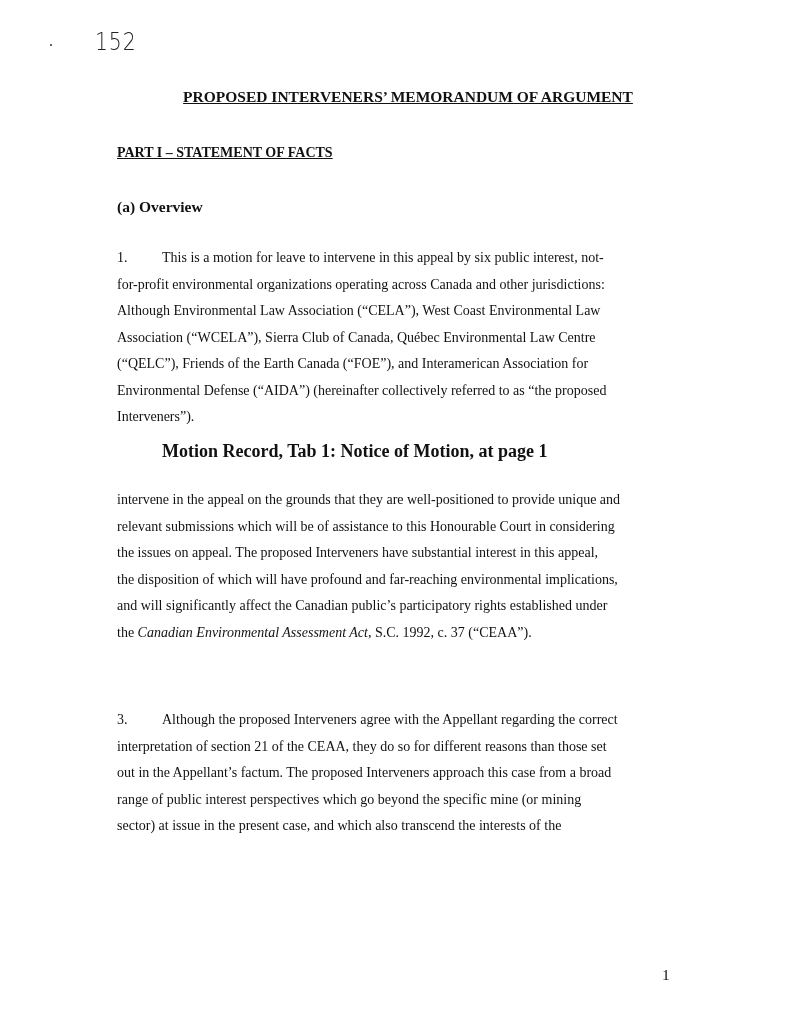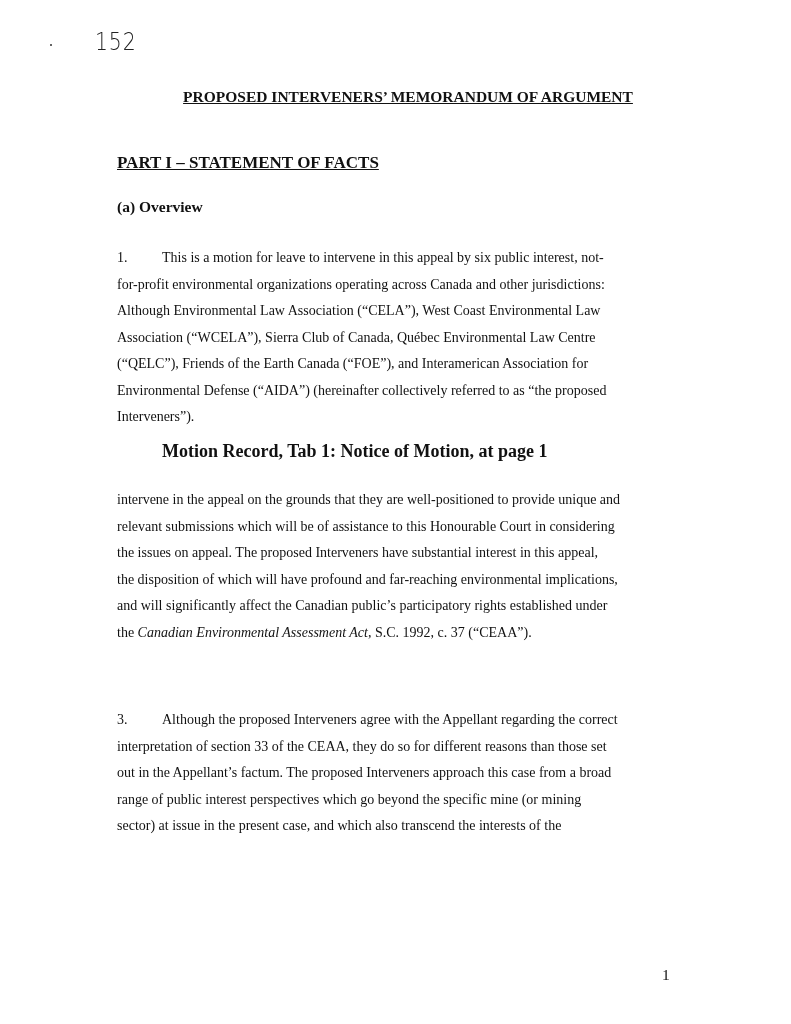--- a/index.html
+++ b/index.html
@@ -46,23 +46,22 @@
     font-size: 15.5px;
     text-decoration: underline;
     padding-left: 25px;
     box-sizing: border-box;
   }
   .part-heading {
     position: absolute;
     left: 117px;
     top: 145px;
     font-weight: bold;
-    font-size: 17px;
+    font-size: 14px;
     text-decoration: underline;
-    margin-top: 8px;
   }
   .sub-heading {
     position: absolute;
     left: 117px;
     top: 198px;
     font-weight: bold;
     font-size: 15.5px;
   }
   .para {
     position: absolute;
@@ -119,21 +118,21 @@
     <div>intervene in the appeal on the grounds that they are well-positioned to provide unique and</div>
     <div>relevant submissions which will be of assistance to this Honourable Court in considering</div>
     <div>the issues on appeal.  The proposed Interveners have substantial interest in this appeal,</div>
     <div>the disposition of which will have profound and far-reaching environmental implications,</div>
     <div>and will significantly affect the Canadian public’s participatory rights established under</div>
     <div><span>the </span><i>Canadian Environmental Assessment Act</i><span>, S.C. 1992, c. 37 (“CEAA”).</span></div>
   </div>
 
   <div class="para" style="top:707px;">
     <div><span class="num">3.</span><span>Although the proposed Interveners agree with the Appellant regarding the correct</span></div>
-    <div>interpretation of section 33 of the CEAA, they do so for different reasons than those set</div>
+    <div>interpretation of section 21 of the CEAA, they do so for different reasons than those set</div>
     <div>out in the Appellant’s factum.  The proposed Interveners approach this case from a broad</div>
     <div>range of public interest perspectives which go beyond the specific mine (or mining</div>
     <div>sector) at issue in the present case, and which also transcend the interests of the</div>
   </div>
 
   <div class="page-number">1</div>
 
 </div>
 
 </body></html>

